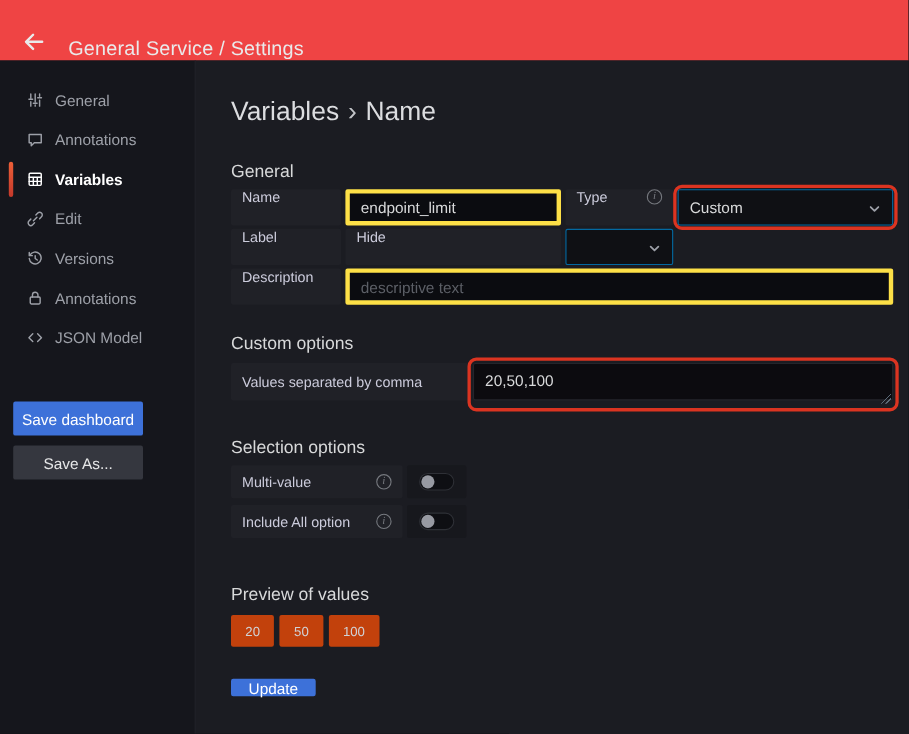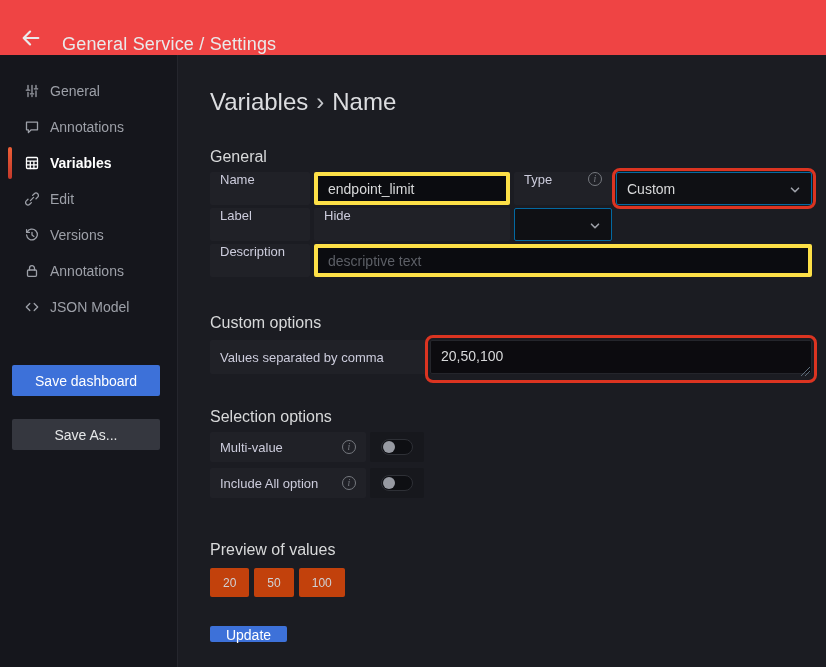--- a/index.html
+++ b/index.html
@@ -28,21 +28,21 @@
   .nav-item.active::before { content:""; position:absolute; left:8px; top:2px; bottom:2px; width:4px;
     border-radius:2px; background:linear-gradient(180deg,#ED5F37 0%,#C4392B 100%); }
   .nav-icon { width:16px; height:16px; flex:none; display:flex; }
   .nav-icon svg { width:16px; height:16px; stroke:currentColor; fill:none; stroke-width:1.3;
     stroke-linecap:round; stroke-linejoin:round; }
 
   .sidebar-actions { margin:40px 12px 0 12px; display:flex; flex-direction:column; }
   .btn { border:none; border-radius:2px; cursor:pointer; font-family:inherit; font-size:14px; font-weight:500; }
   .btn-primary { background:#3D71D9; color:#fff; }
   .btn-secondary { background:#35373F; color:#e6e7e8; }
-  .btn-save { width:148px; height:31px; margin-bottom:23px; }
+  .btn-save { width:118px; height:31px; margin-bottom:9px; }
 
   
   .page-title { margin:0 0 32px 0; font-size:24px; font-weight:500; color:#dcdde0; }
   .page-title .sep { margin:0 8px; color:#c3c5c9; }
 
   .section-title { font-size:16px; font-weight:500; color:#d8d9da; margin:0 0 6px 0; }
 
   
   .grid-general { display:grid; grid-template-columns:100px 196px 98px 196px; gap:3px 4px; width:602px; }
   .cell-label { background:#202127; border-radius:2px; height:33px; display:flex; align-items:flex-start;
@@ -56,21 +56,21 @@
   .chev { width:12px; height:12px; flex:none; }
   .chev svg { width:12px; height:12px; stroke:#9da0a8; fill:none; stroke-width:1.6; stroke-linecap:round; stroke-linejoin:round; }
   .desc-label { grid-column:1; }
   .desc-input { grid-column:2 / 5; }
 
   
   .annotated::after { content:""; position:absolute; inset:-5px; border:3px solid #DB3421;
     border-radius:8px; pointer-events:none; }
 
   
-  .block-custom { margin-top:37px; }
+  .block-custom { margin-top:27px; }
   .values-row { display:flex; gap:4px; margin-top:8px; }
   .values-label { width:216px; height:34px; background:#202127; border-radius:2px; display:flex;
     align-items:center; padding:0 10px; font-size:13px; font-weight:500; color:#ccccdc; flex:none; }
   .values-field-wrap { position:relative; width:382px; }
   .values-textarea { width:382px; height:34px; resize:none; background:#0c0b0f; border:1px solid #24252b;
     border-radius:2px; color:#d8d9da; font-size:14px; padding:7px 10px; font-family:inherit; outline:none;
     overflow:hidden; }
   .resize-corner { position:absolute; right:2px; bottom:2px; width:10px; height:10px; pointer-events:none;
     background:
       linear-gradient(135deg, transparent 0 52%, #5d6c79 52% 60%, transparent 60% 72%, #5d6c79 72% 80%, transparent 80%);

